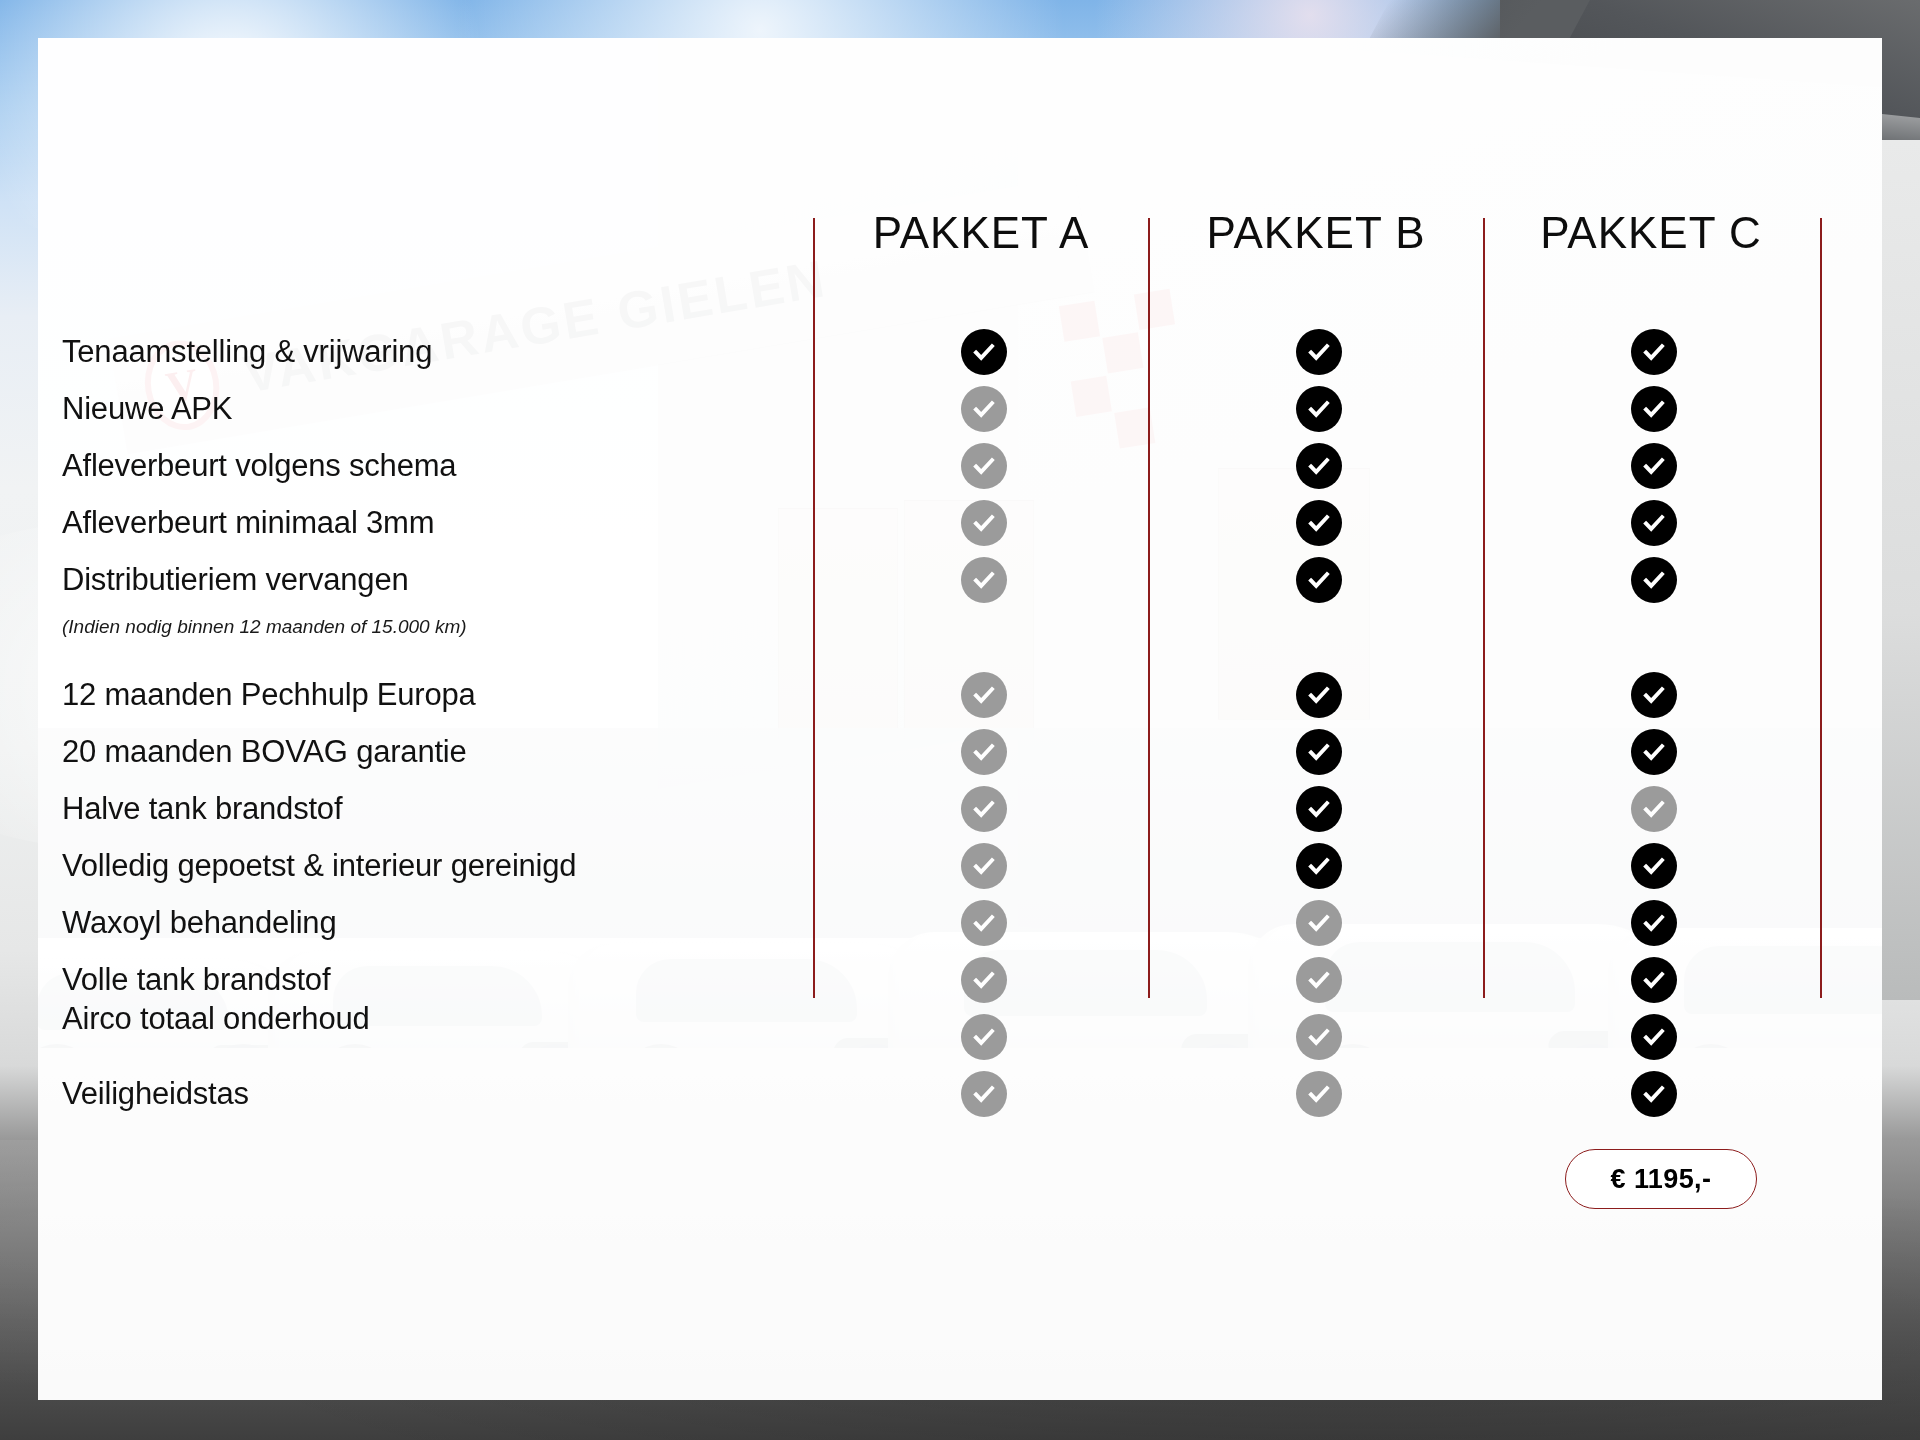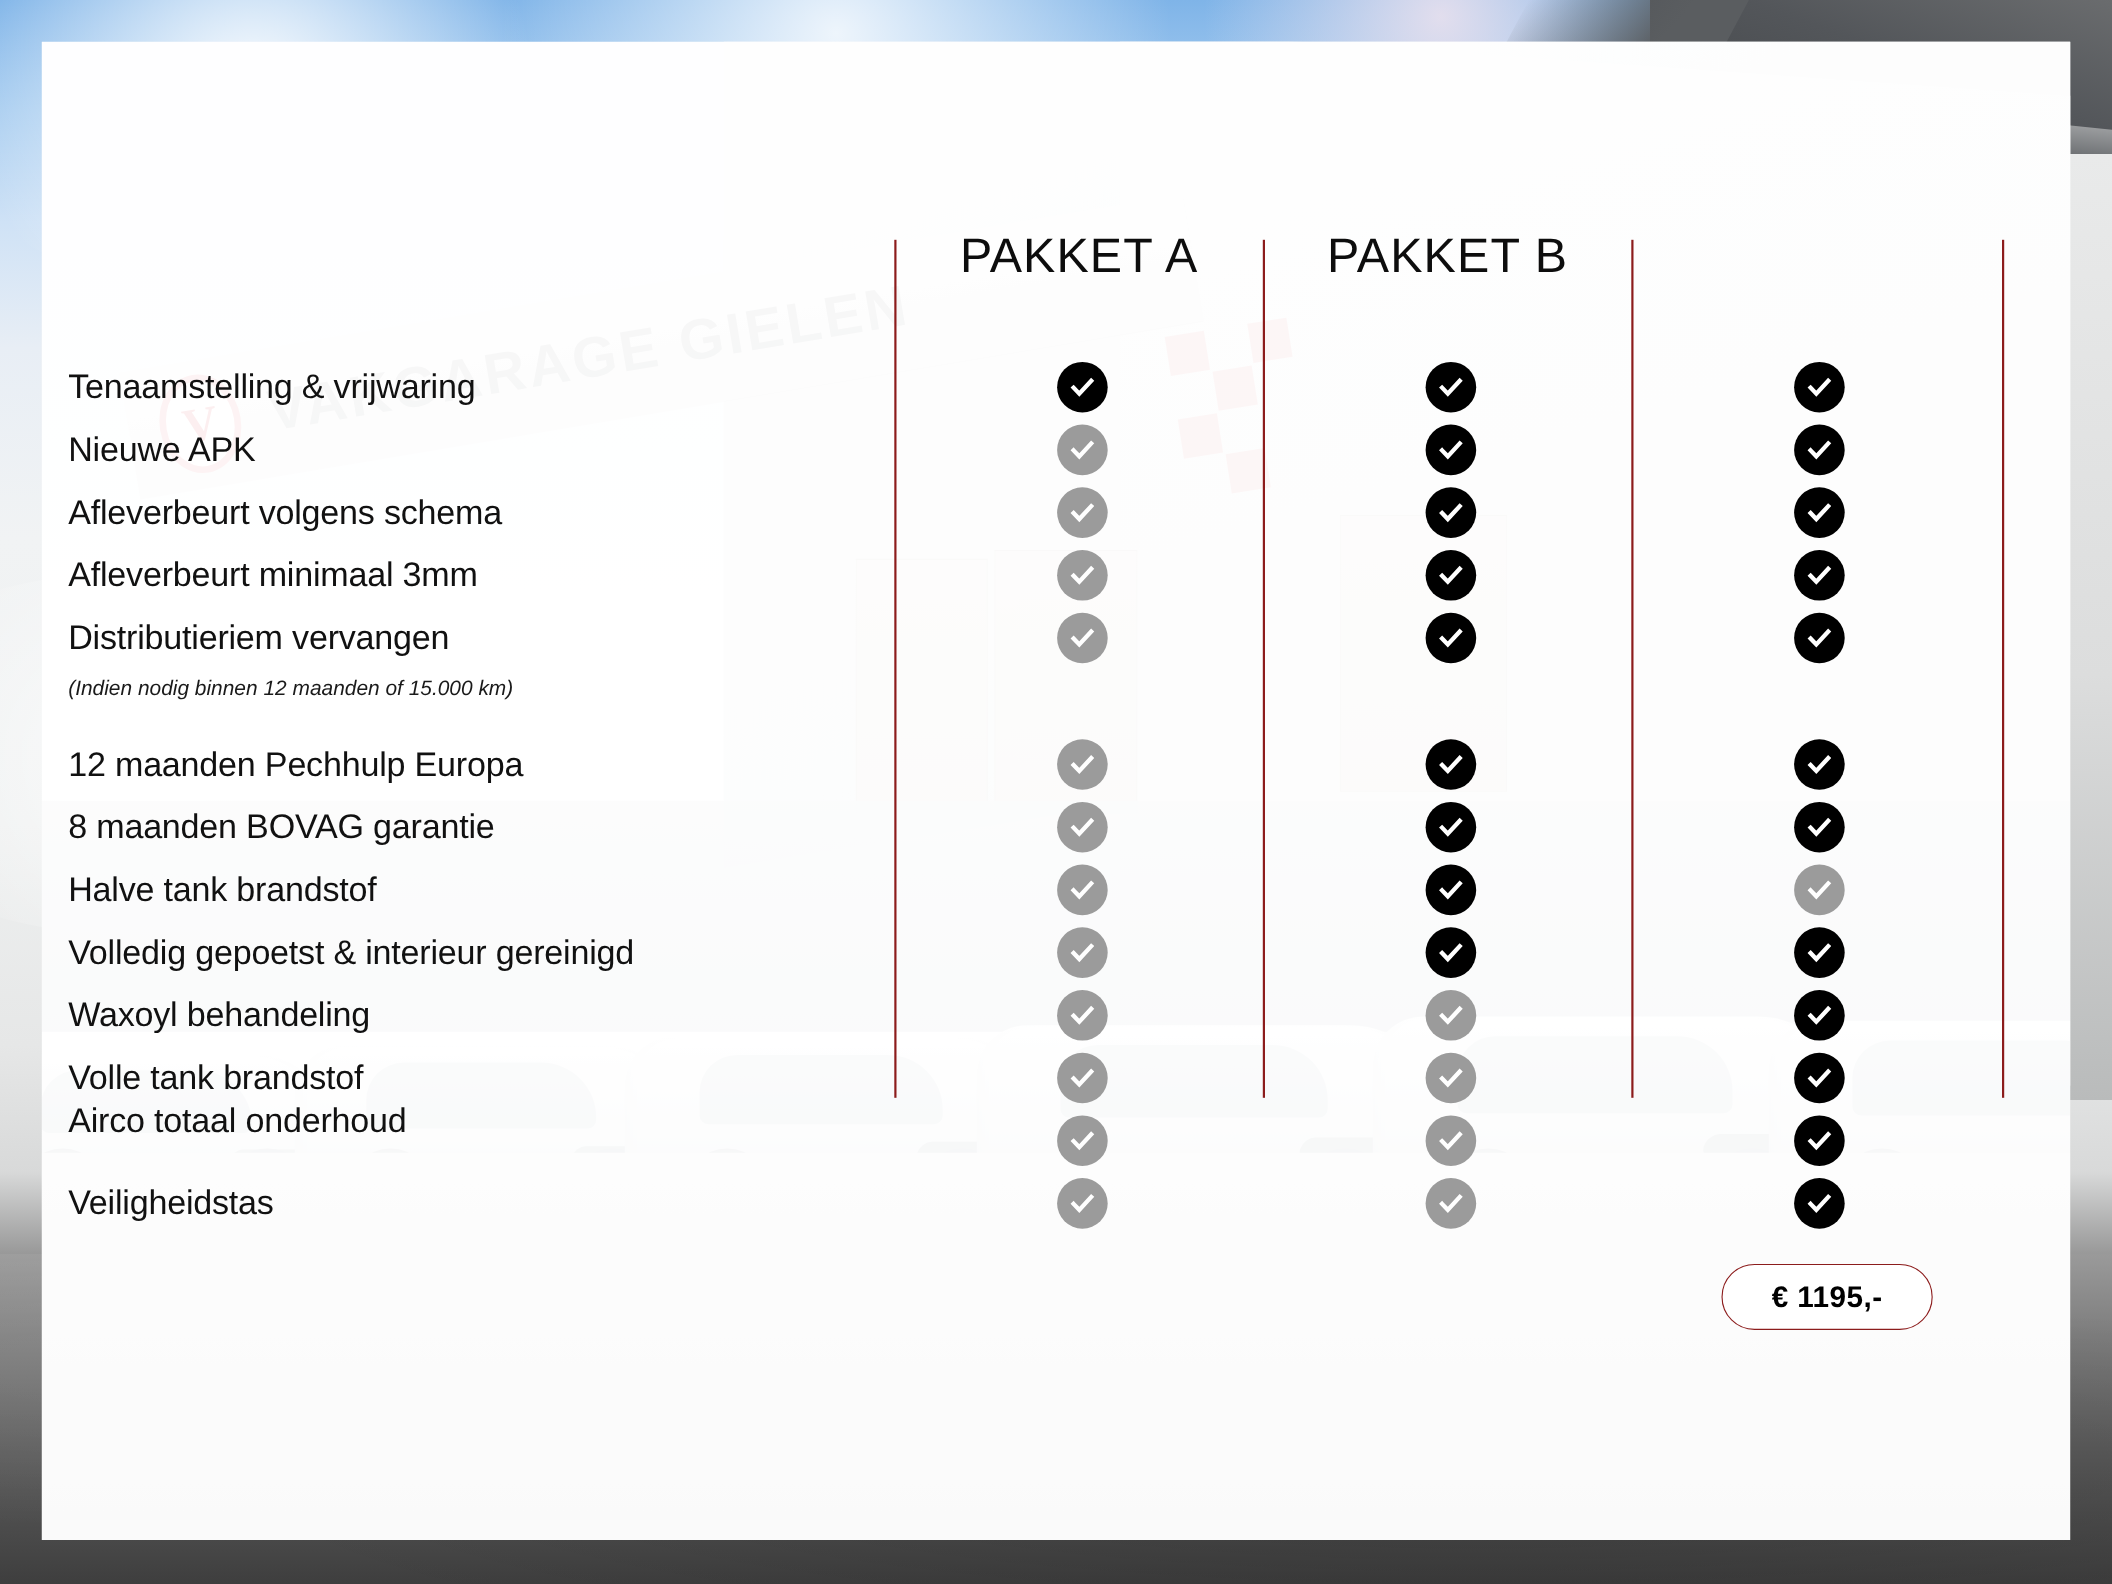--- a/index.html
+++ b/index.html
@@ -415,31 +415,32 @@
     <div class="card-veil"></div>
 
     <div class="table">
       <div class="rule" style="left:775px;  top:180px; height:780px;"></div>
       <div class="rule" style="left:1110px; top:180px; height:780px;"></div>
       <div class="rule" style="left:1445px; top:180px; height:780px;"></div>
       <div class="rule" style="left:1782px; top:180px; height:780px;"></div>
 
       <div class="col-head" style="left:1128px;">PAKKET B</div>
       <div class="col-head" style="left:793px;">PAKKET A</div>
+      <div class="col-head" style="left:1463px;">PAKKET C</div>
 
       <div class="features">
         <div class="feature-row" style="top:290px;">Tenaamstelling &amp; vrijwaring</div>
         <div class="feature-row" style="top:347px;">Nieuwe APK</div>
         <div class="feature-row" style="top:404px;">Afleverbeurt volgens schema</div>
         <div class="feature-row" style="top:461px;">Afleverbeurt minimaal 3mm</div>
         <div class="feature-row" style="top:518px;">Distributieriem vervangen</div>
         <div class="feature-note" style="top:578px;">(Indien nodig binnen 12 maanden of 15.000 km)</div>
 
         <div class="feature-row" style="top:633px;">12 maanden Pechhulp Europa</div>
-        <div class="feature-row" style="top:690px;">8 maanden BOVAG garantie</div>
+        <div class="feature-row" style="top:690px;">20 maanden BOVAG garantie</div>
         <div class="feature-row" style="top:747px;">Halve tank brandstof</div>
         <div class="feature-row" style="top:804px;">Volledig gepoetst &amp; interieur gereinigd</div>
         <div class="feature-row" style="top:861px;">Waxoyl behandeling</div>
         <div class="feature-row" style="top:918px;">Volle tank brandstof</div>
         <div class="feature-row" style="top:957px;">Airco totaal onderhoud</div>
         <div class="feature-row" style="top:1032px;">Veiligheidstas</div>
       </div>
 
       <div id="checks-layer">
           <div class="check on" style="left: 923px; top: 291px;">

